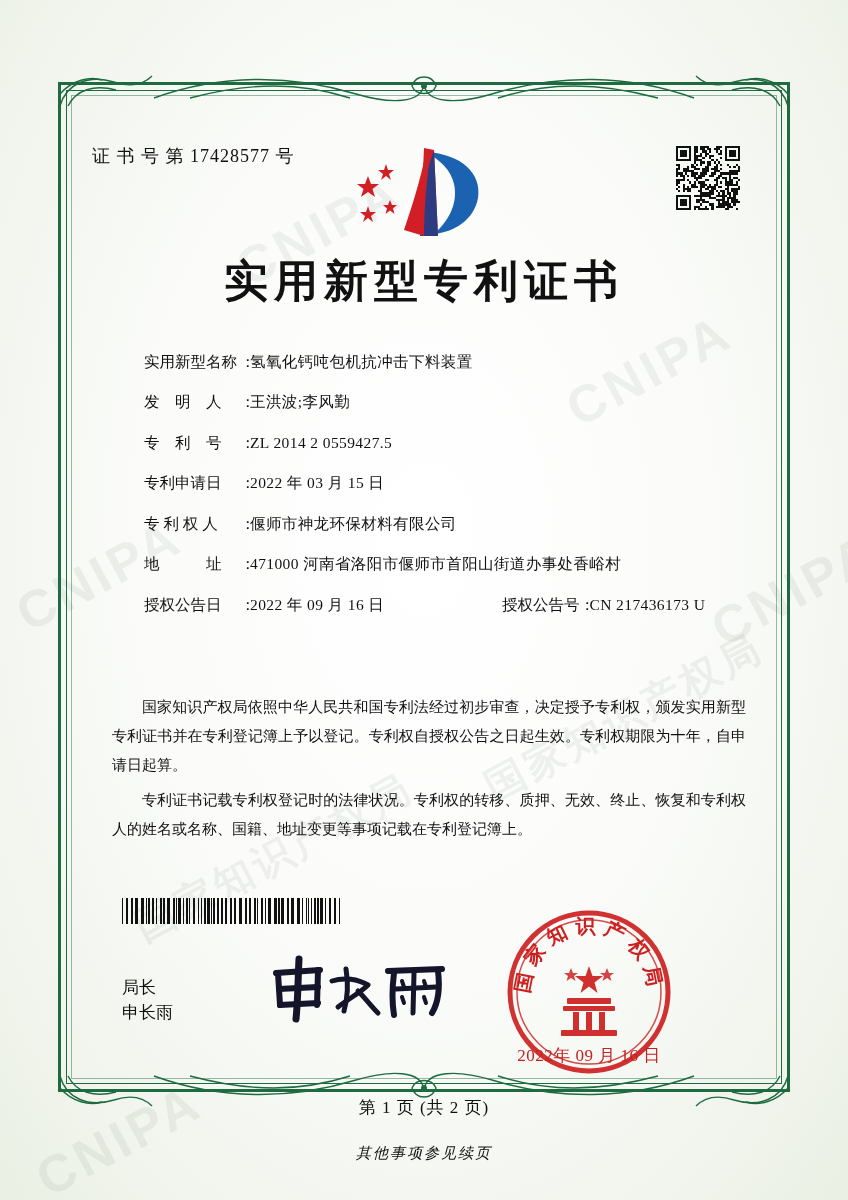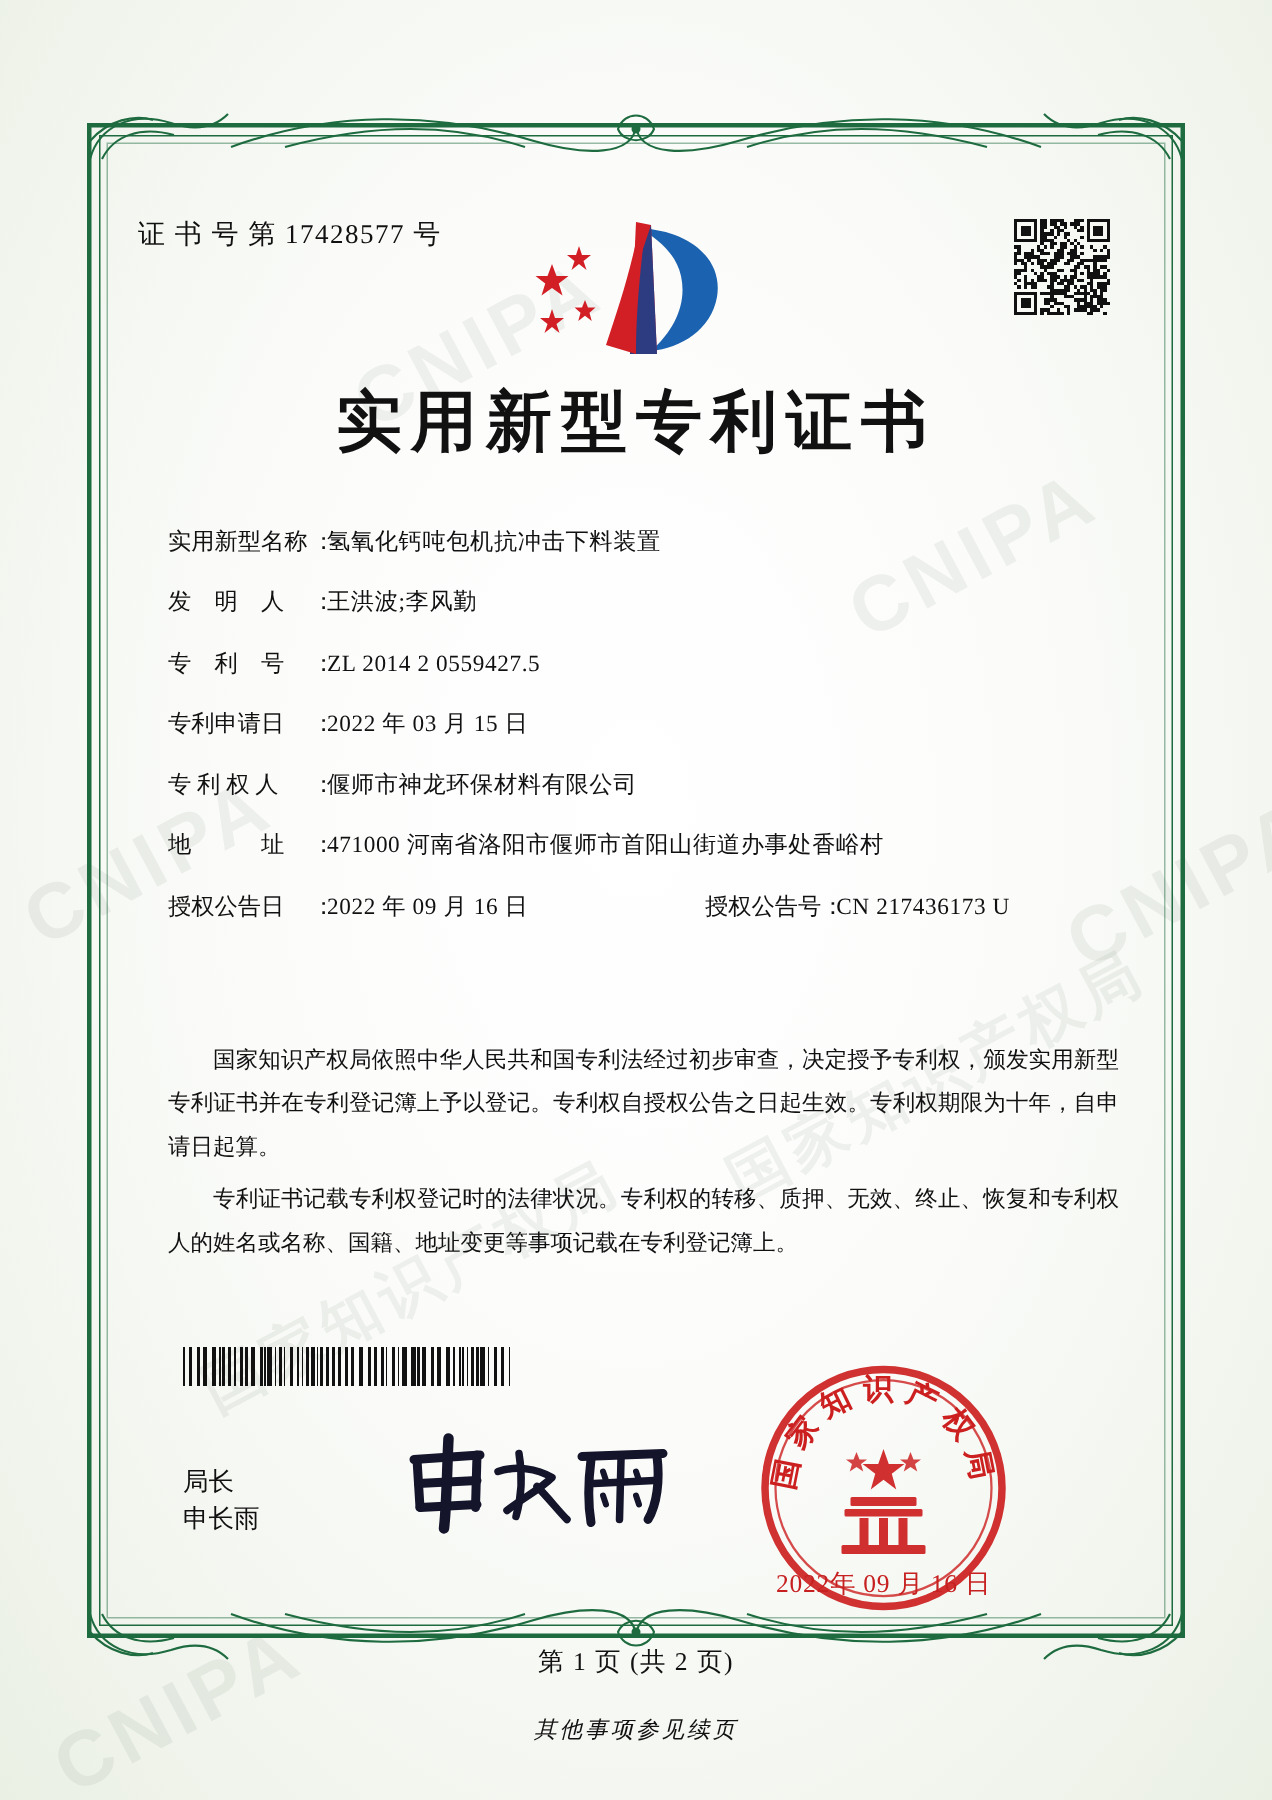--- a/index.html
+++ b/index.html
@@ -146,20 +146,21 @@
     top: 352px;
     width: 630px;
   }
   .field-row {
     display: flex;
     align-items: baseline;
     margin-bottom: 19.5px;
     font-size: 15.5px;
     line-height: 1.35;
     color: #111;
+    margin-left: 32px;
   }
   .field-label {
     width: 96px;
     flex: none;
     letter-spacing: 0px;
     white-space: pre;
   }
   .field-colon {
     flex: none;
     width: 10px;

